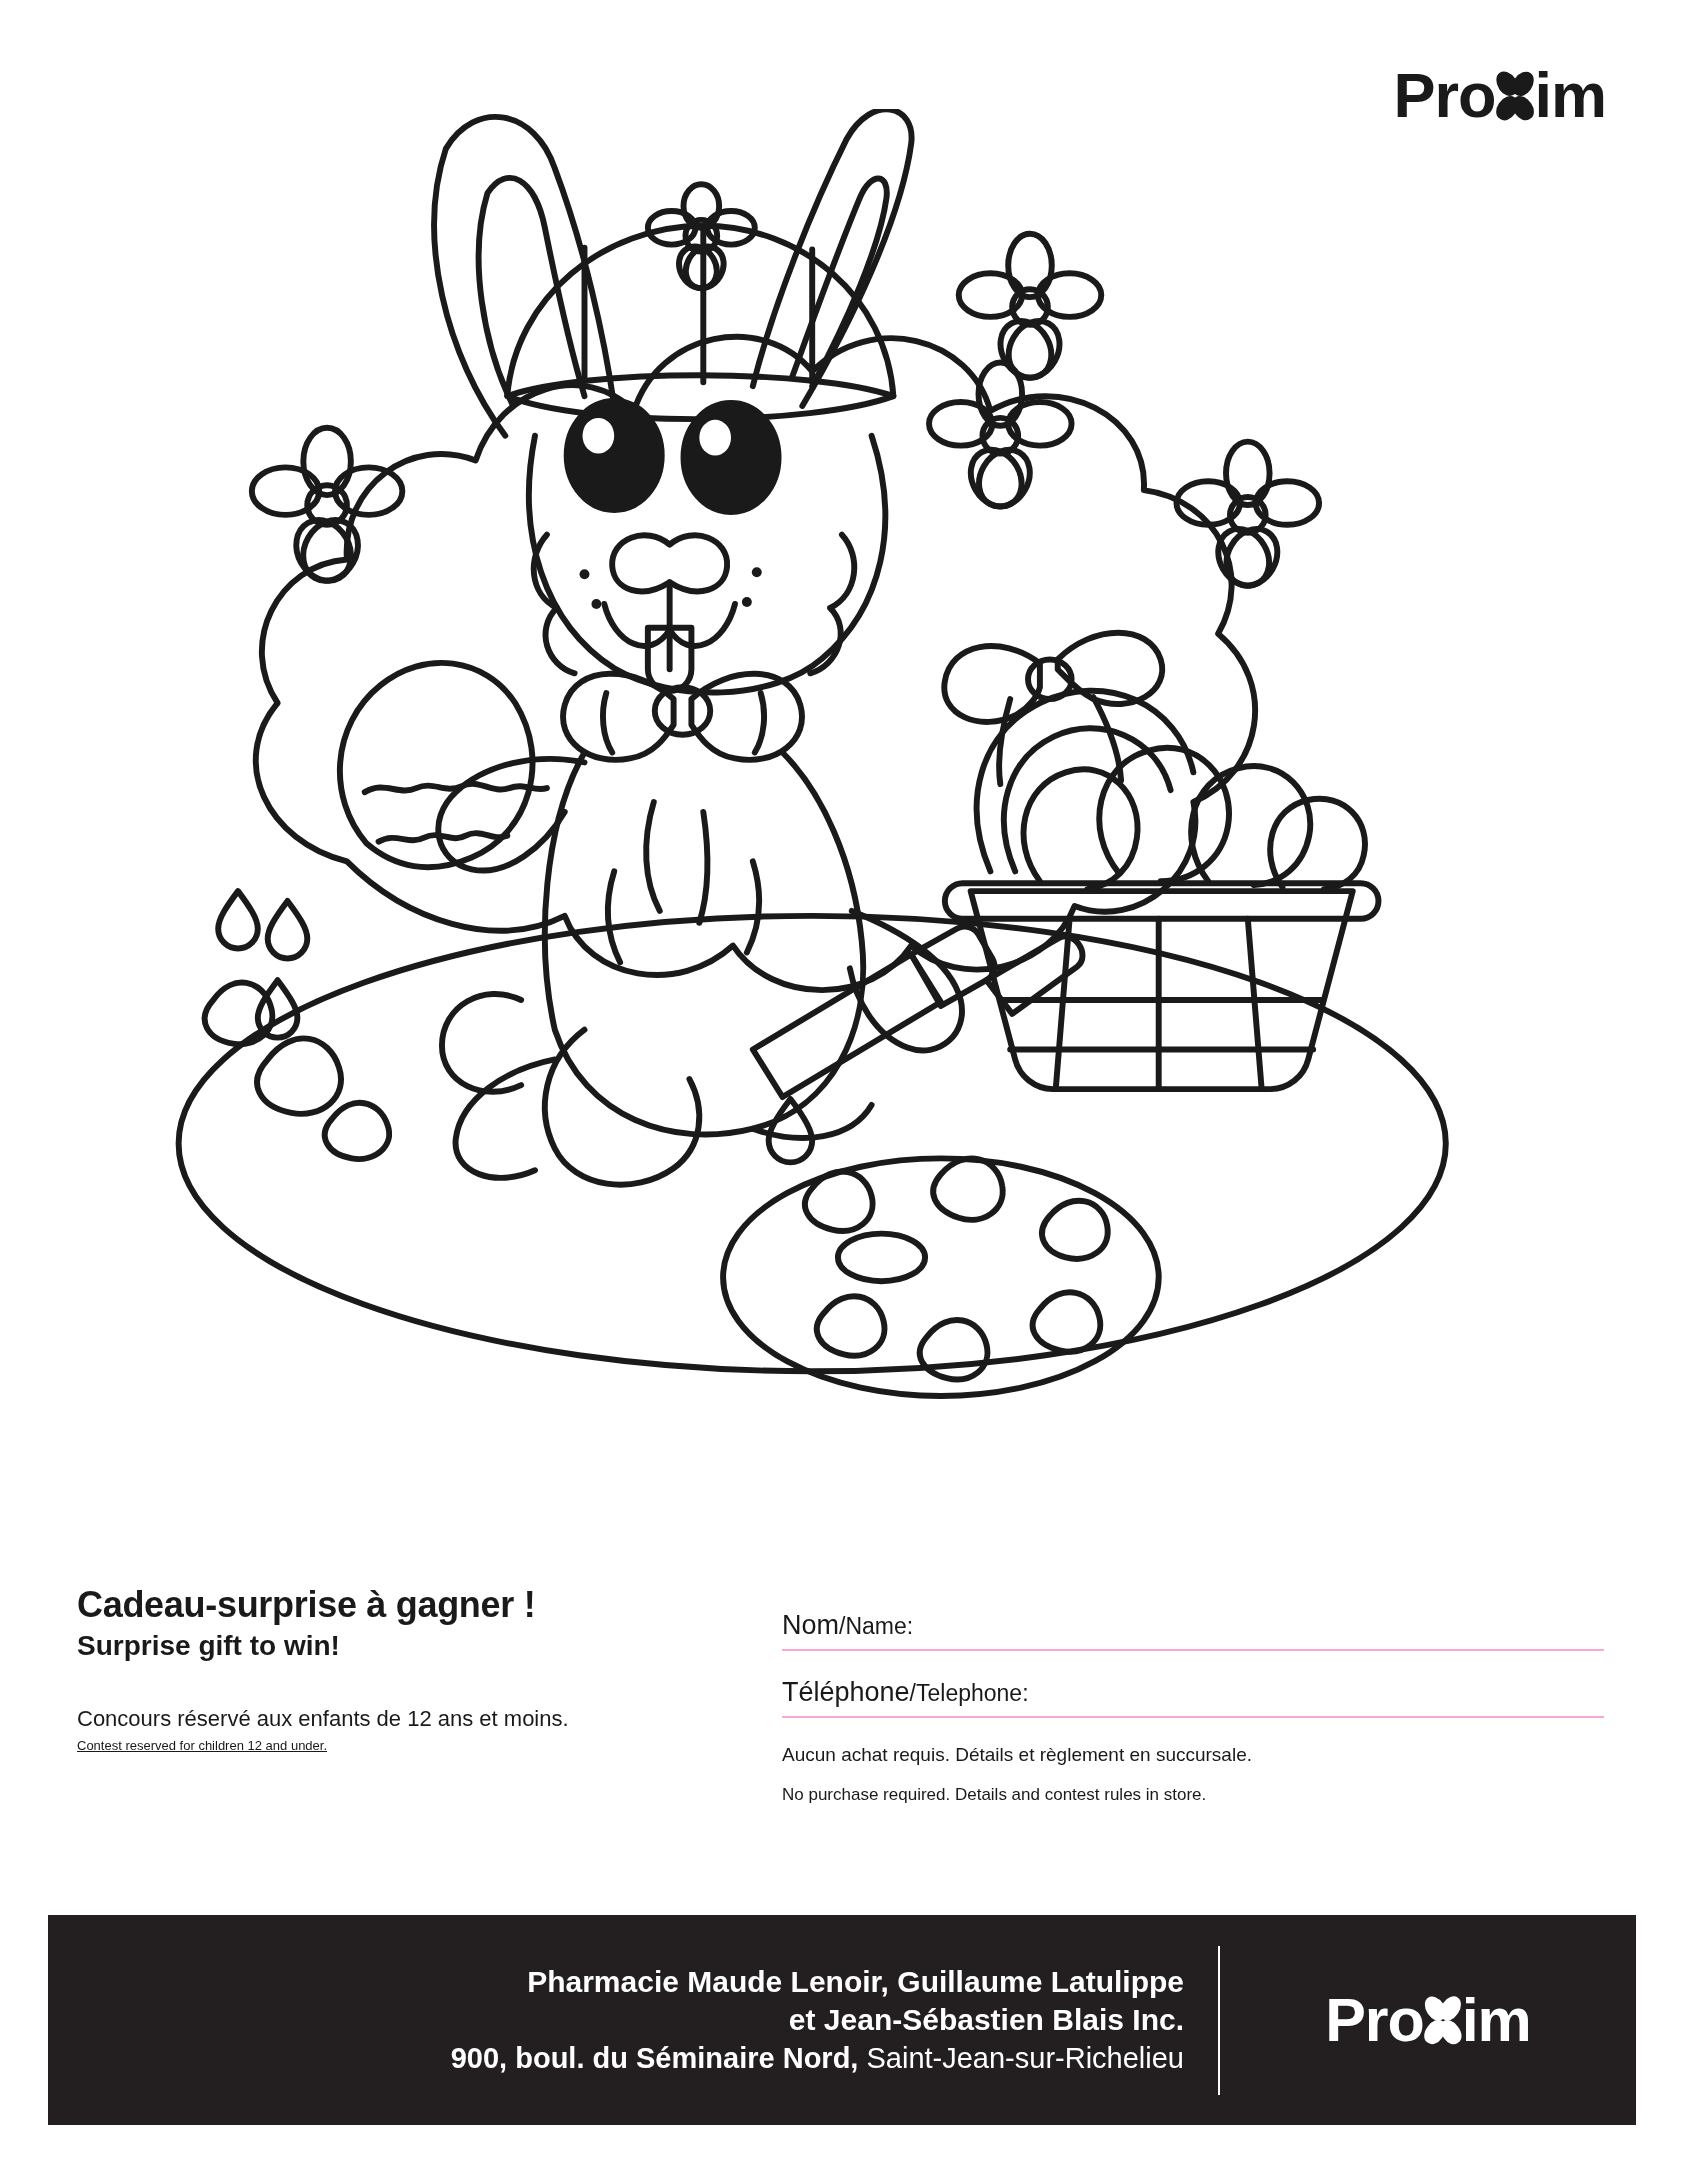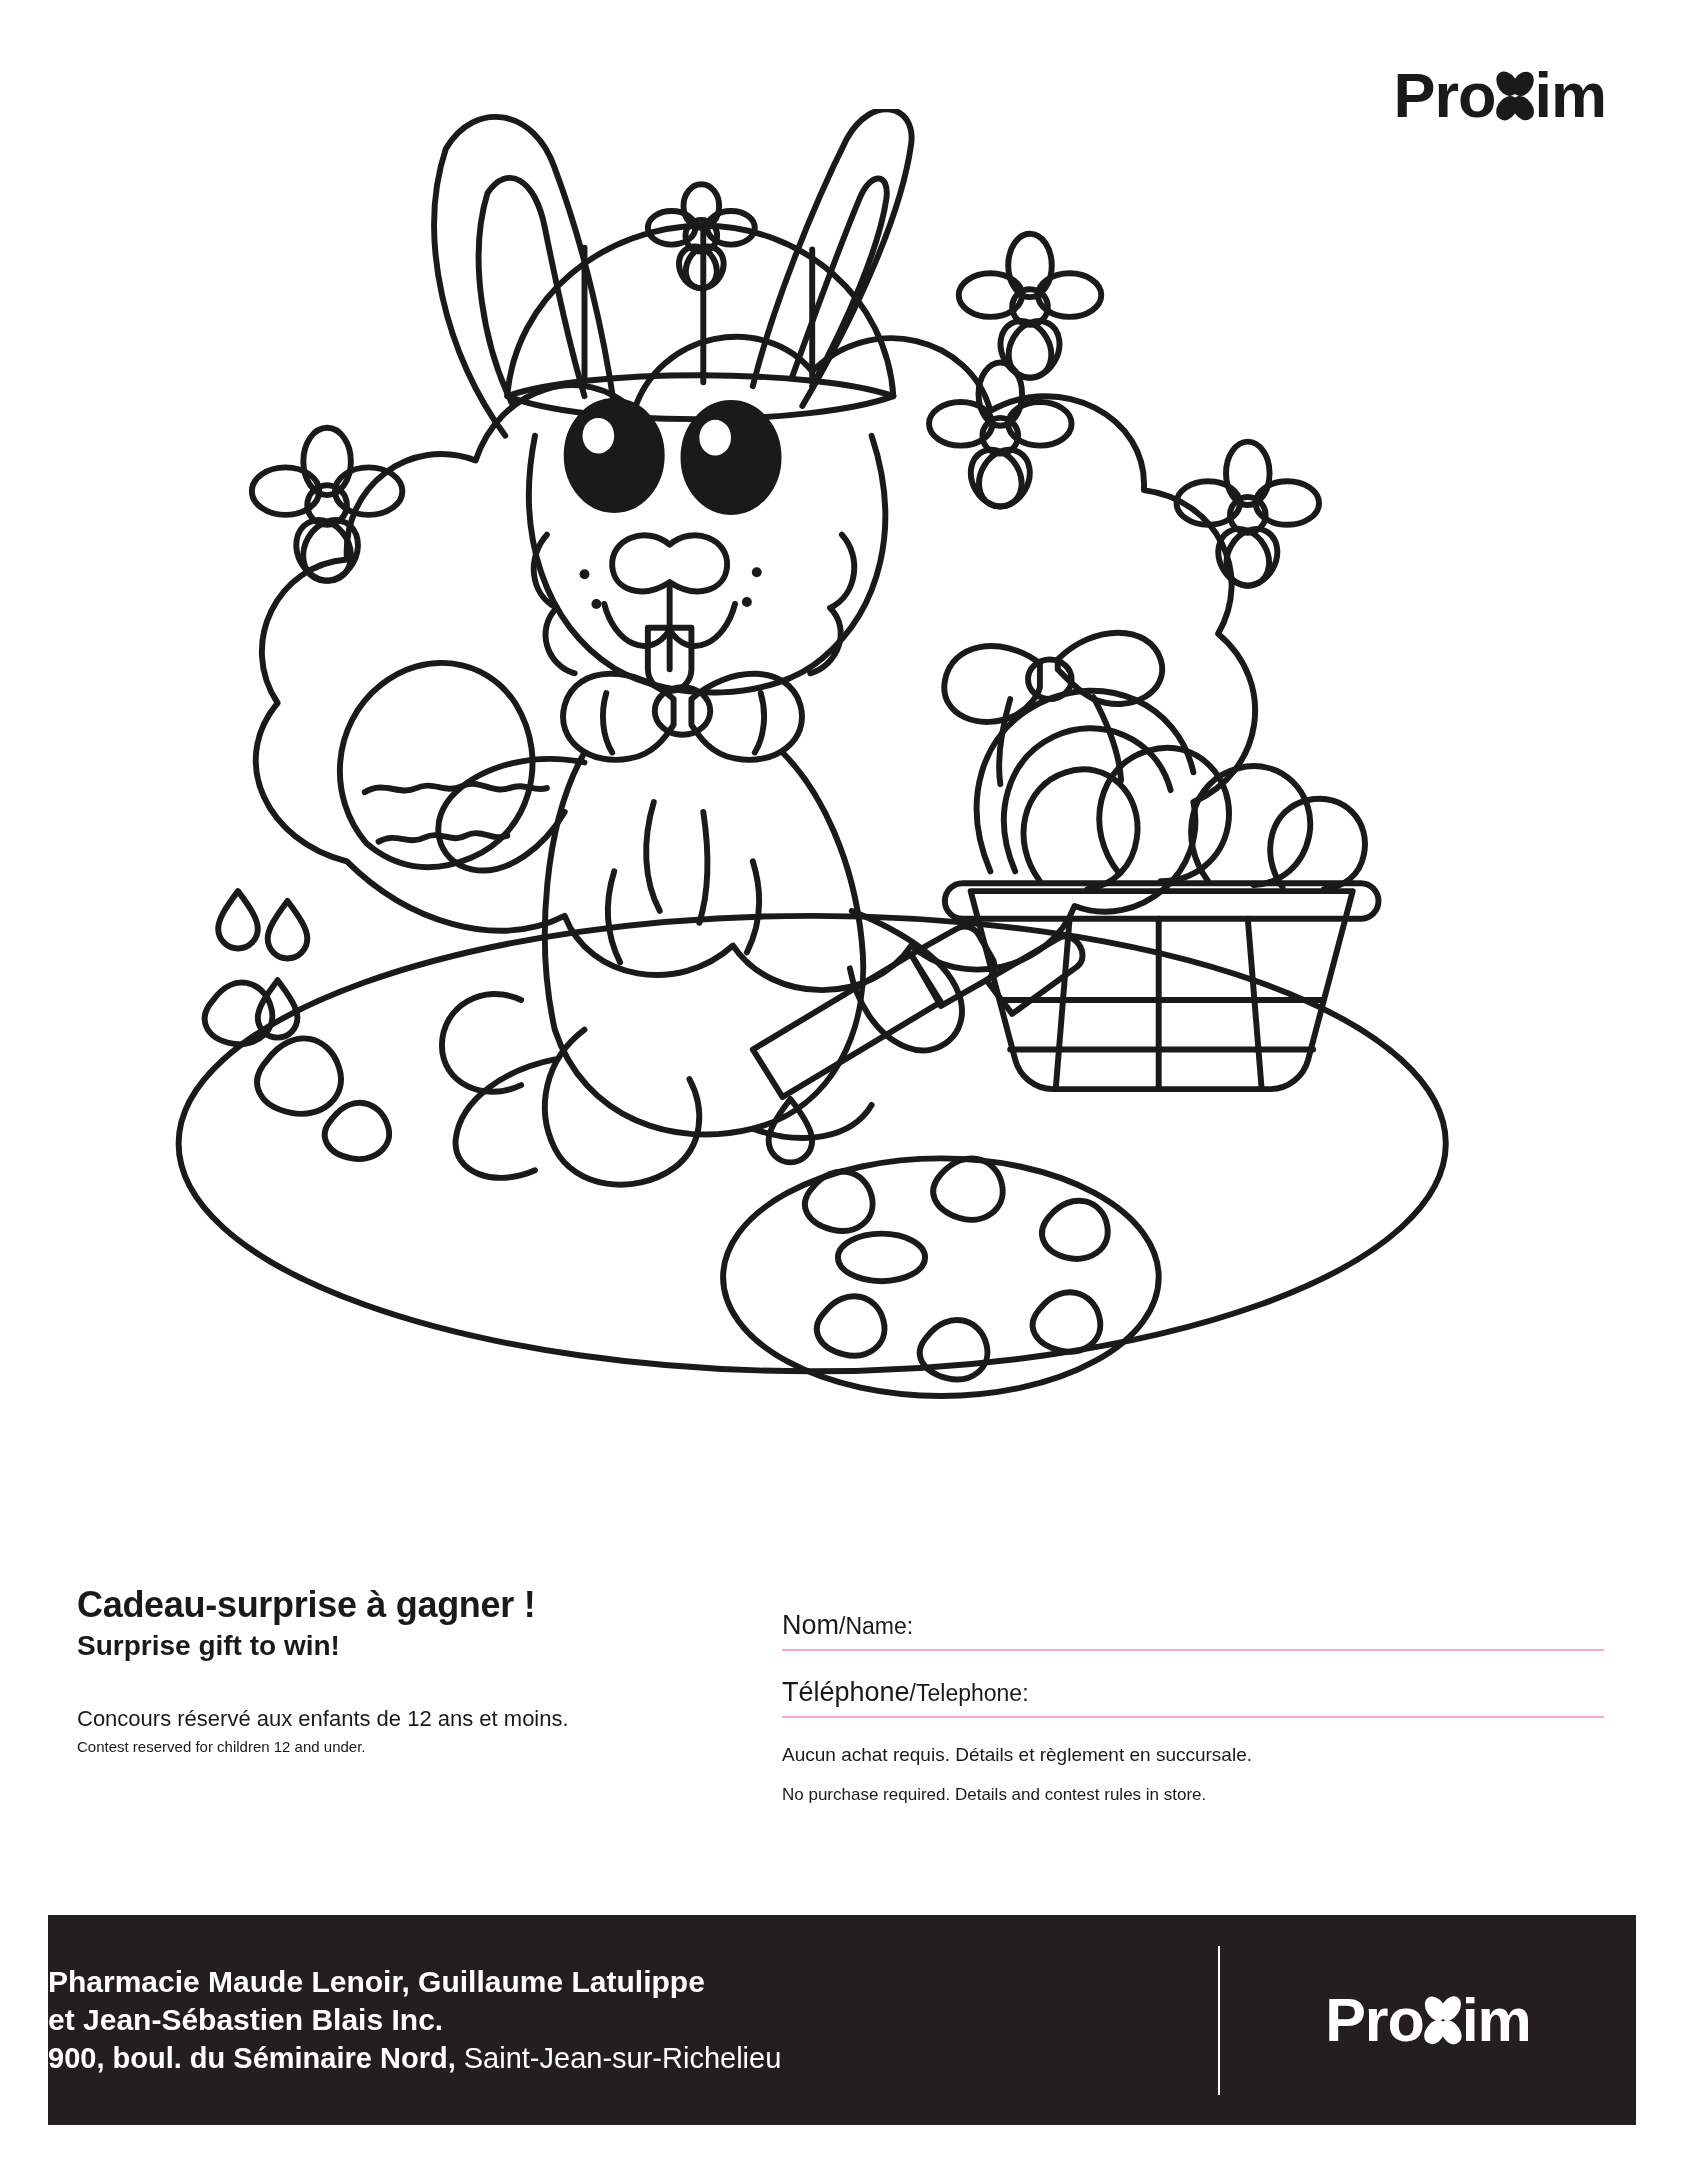--- a/index.html
+++ b/index.html
@@ -90,22 +90,23 @@
   .draw-line {
     font-size: 27px;
     font-weight: bold;
     margin: 0 0 34px 0;
   }
   .rules-fr {
     font-size: 22px;
     margin: 0 0 6px 0;
   }
   .rules-en {
-    font-size: 15px;
+    font-size: 13px;
     margin: 0;
+    text-decoration: underline;
   }
 
   #entry-form {
     position: absolute;
     left: 782px;
     top: 1584px;
     width: 822px;
   }
   .field-row {
     position: relative;
@@ -149,21 +150,22 @@
     top: 1915px;
     width: 1588px;
     height: 210px;
     background: #231f20;
     color: #ffffff;
     display: flex;
     align-items: center;
   }
   #footer-address {
     flex: 1;
-    text-align: left;
+    text-align: right;
+    padding-right: 34px;
     line-height: 1.28;
   }
   .addr-1 {
     font-size: 30px;
     font-weight: bold;
   }
   .addr-2 {
     font-size: 30px;
     font-weight: bold;
   }

